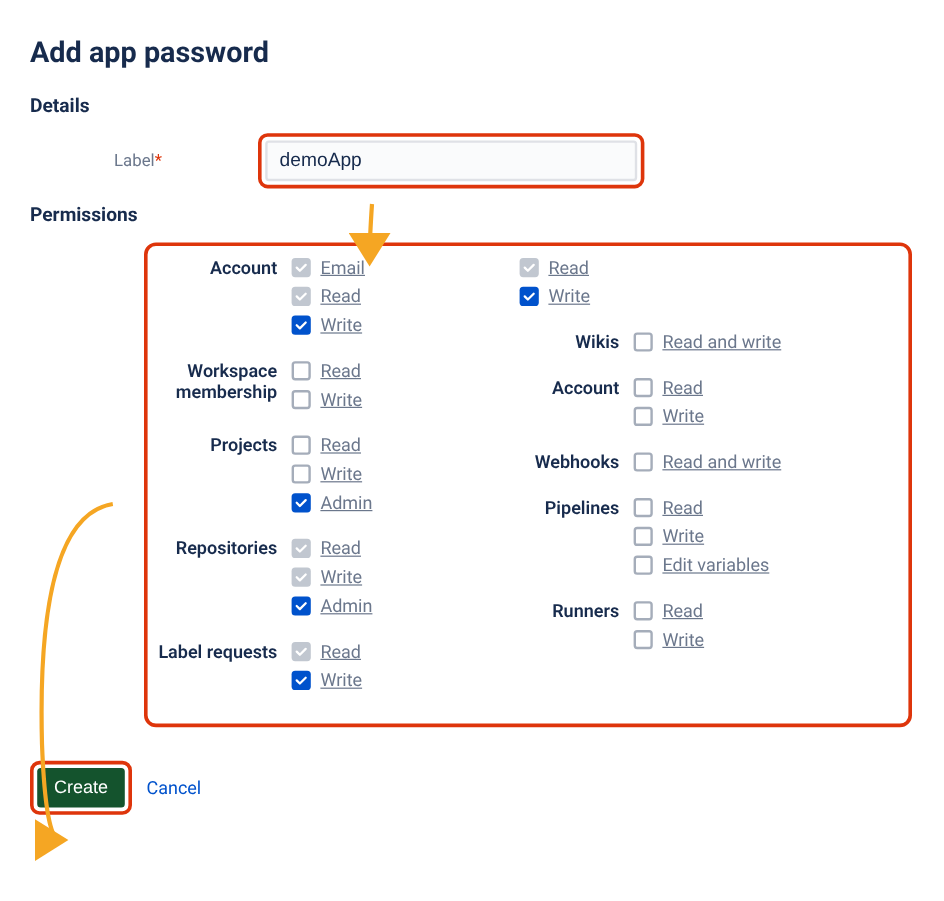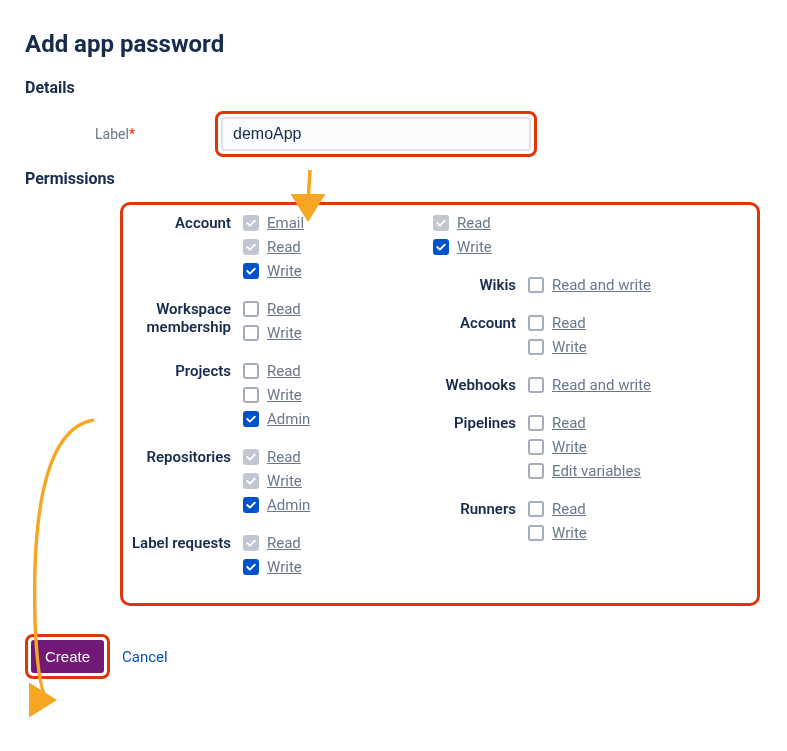--- a/index.html
+++ b/index.html
@@ -119,21 +119,21 @@
     align-items: center;
     margin-top: 28px;
     gap: 12px;
   }
   .create-wrap {
     border: 3px solid #DE350B;
     border-radius: 8px;
     padding: 3px;
   }
   button.primary {
-    background: #701a75;
+    background: #14532d;
     color: #fff;
     border: none;
     border-radius: 3px;
     font-size: 15px;
     padding: 8px 14px;
     cursor: pointer;
   }
   a.cancel {
     color: #0052CC;
     text-decoration: none;

